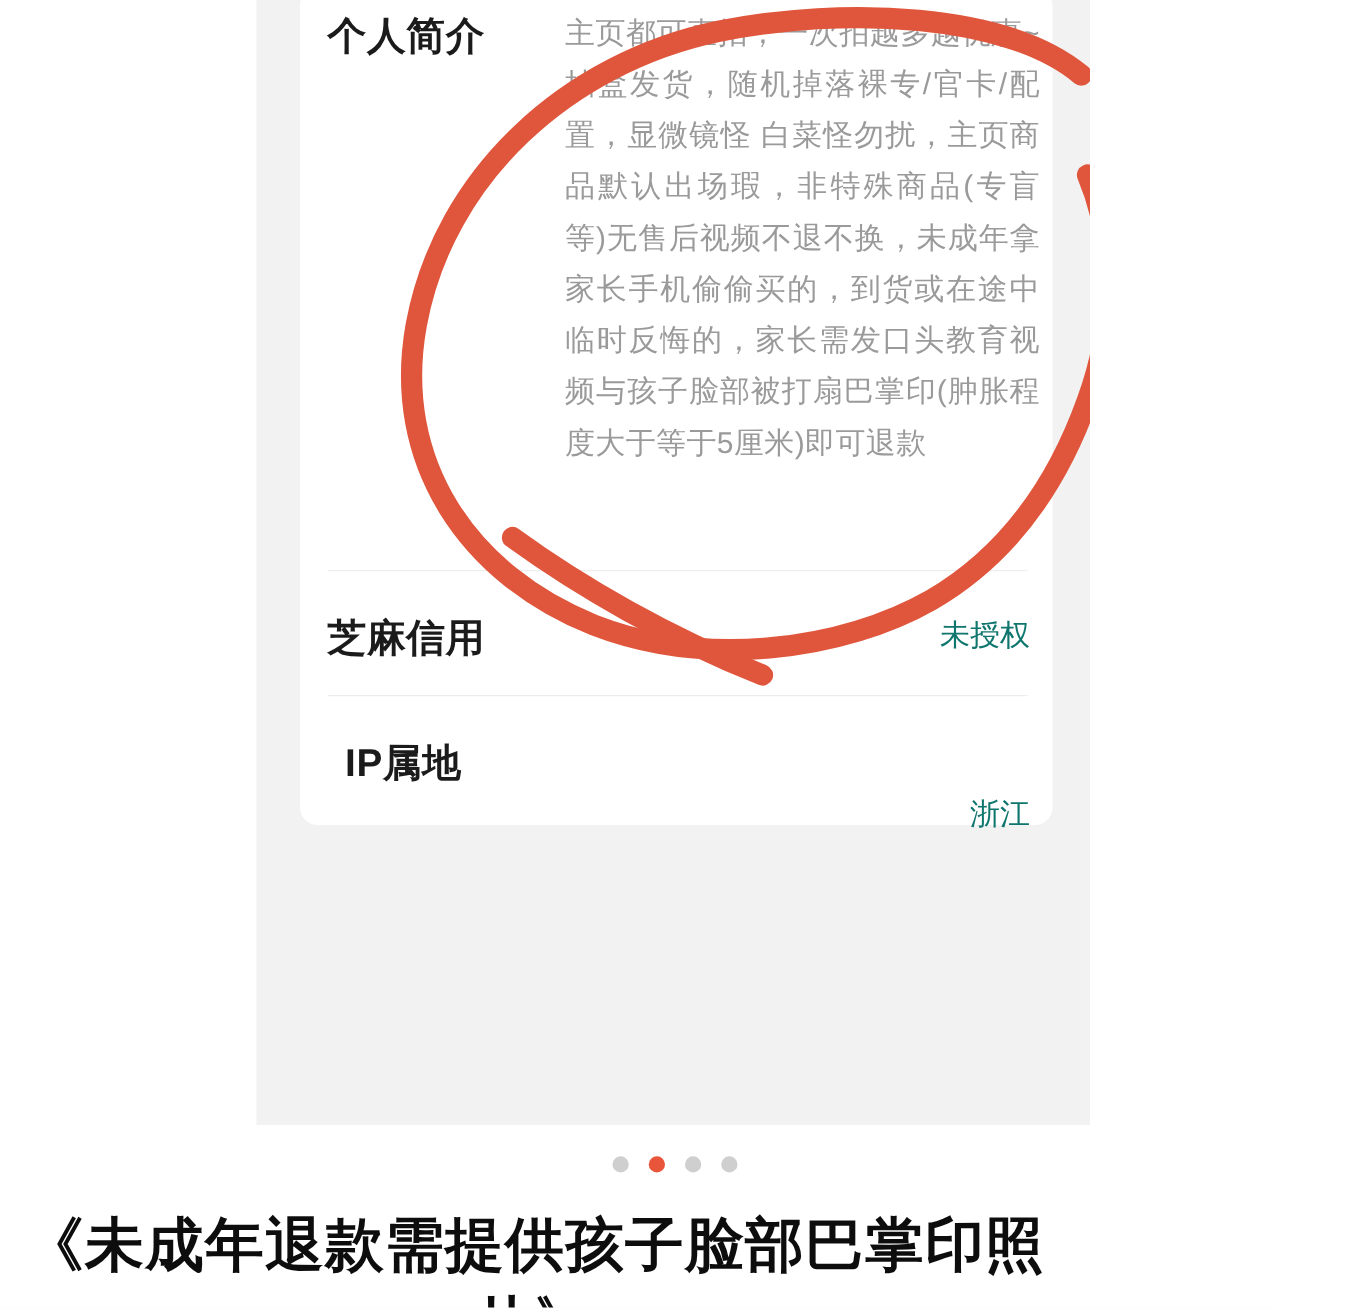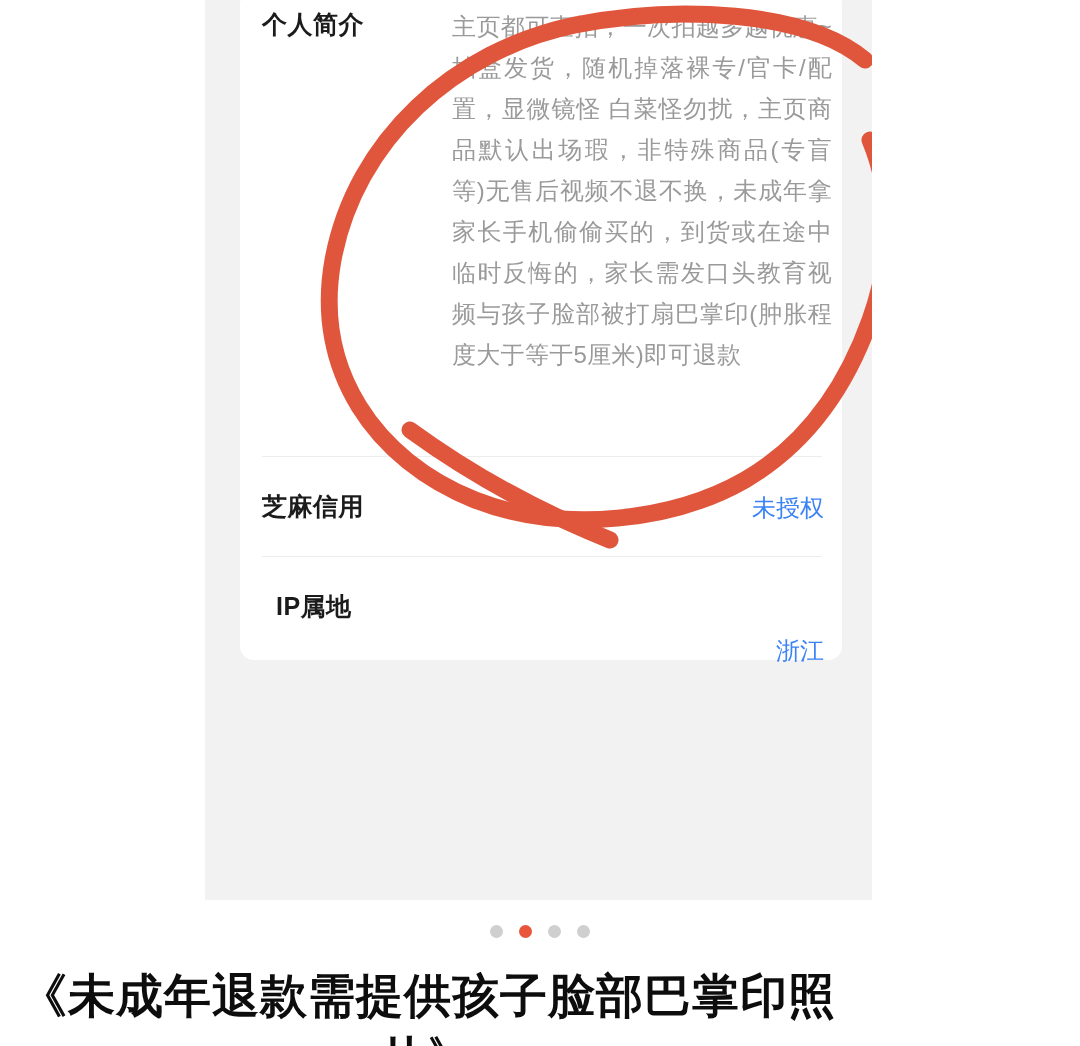--- a/index.html
+++ b/index.html
@@ -31,31 +31,31 @@
     left: 240px;
     top: -10px;
     width: 602px;
     height: 670px;
     background: #ffffff;
     border-radius: 14px;
   }
 
   .row-label {
     position: absolute;
-    font-size: 25px;
+    font-size: 31px;
     font-weight: bold;
     color: #1b1b1b;
     letter-spacing: 0.5px;
   }
 
   .row-value-right {
     position: absolute;
     right: 18px;
     font-size: 24px;
-    color: #3b82f6;
+    color: #0f766e;
   }
 
   
   .bio-label {
     left: 22px;
     top: 18px;
   }
   .bio-text {
     position: absolute;
     left: 212px;

